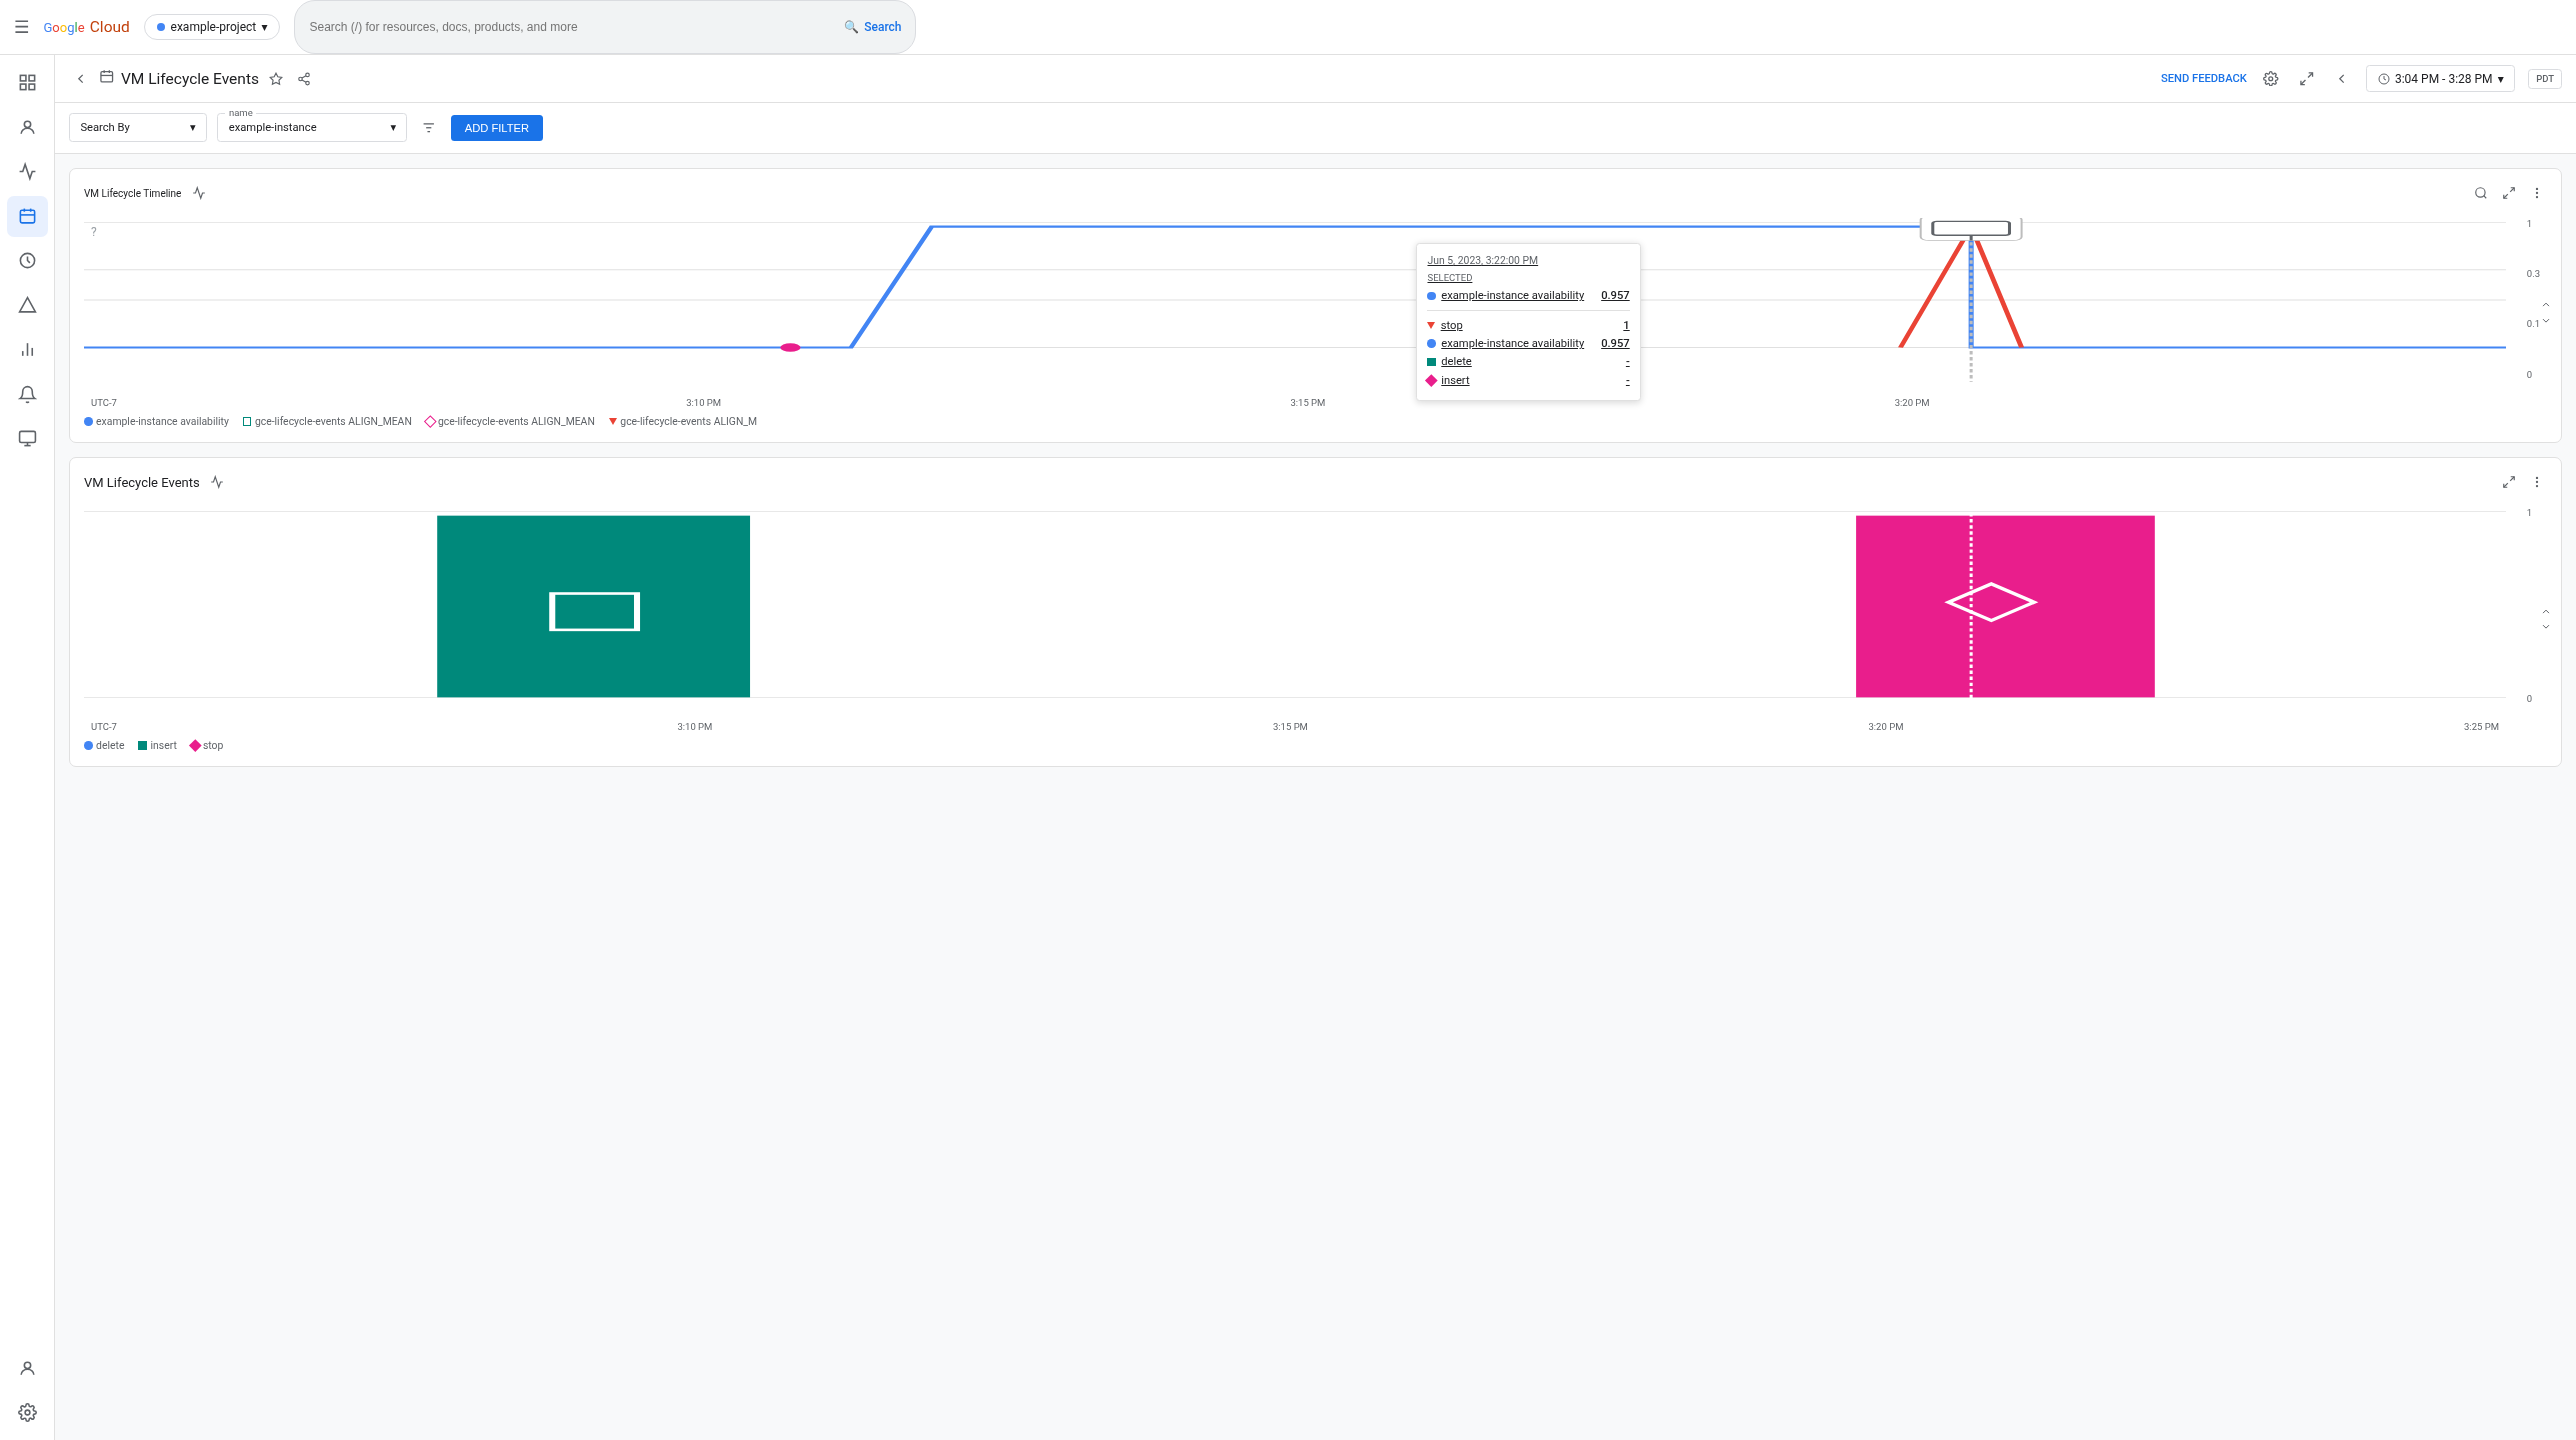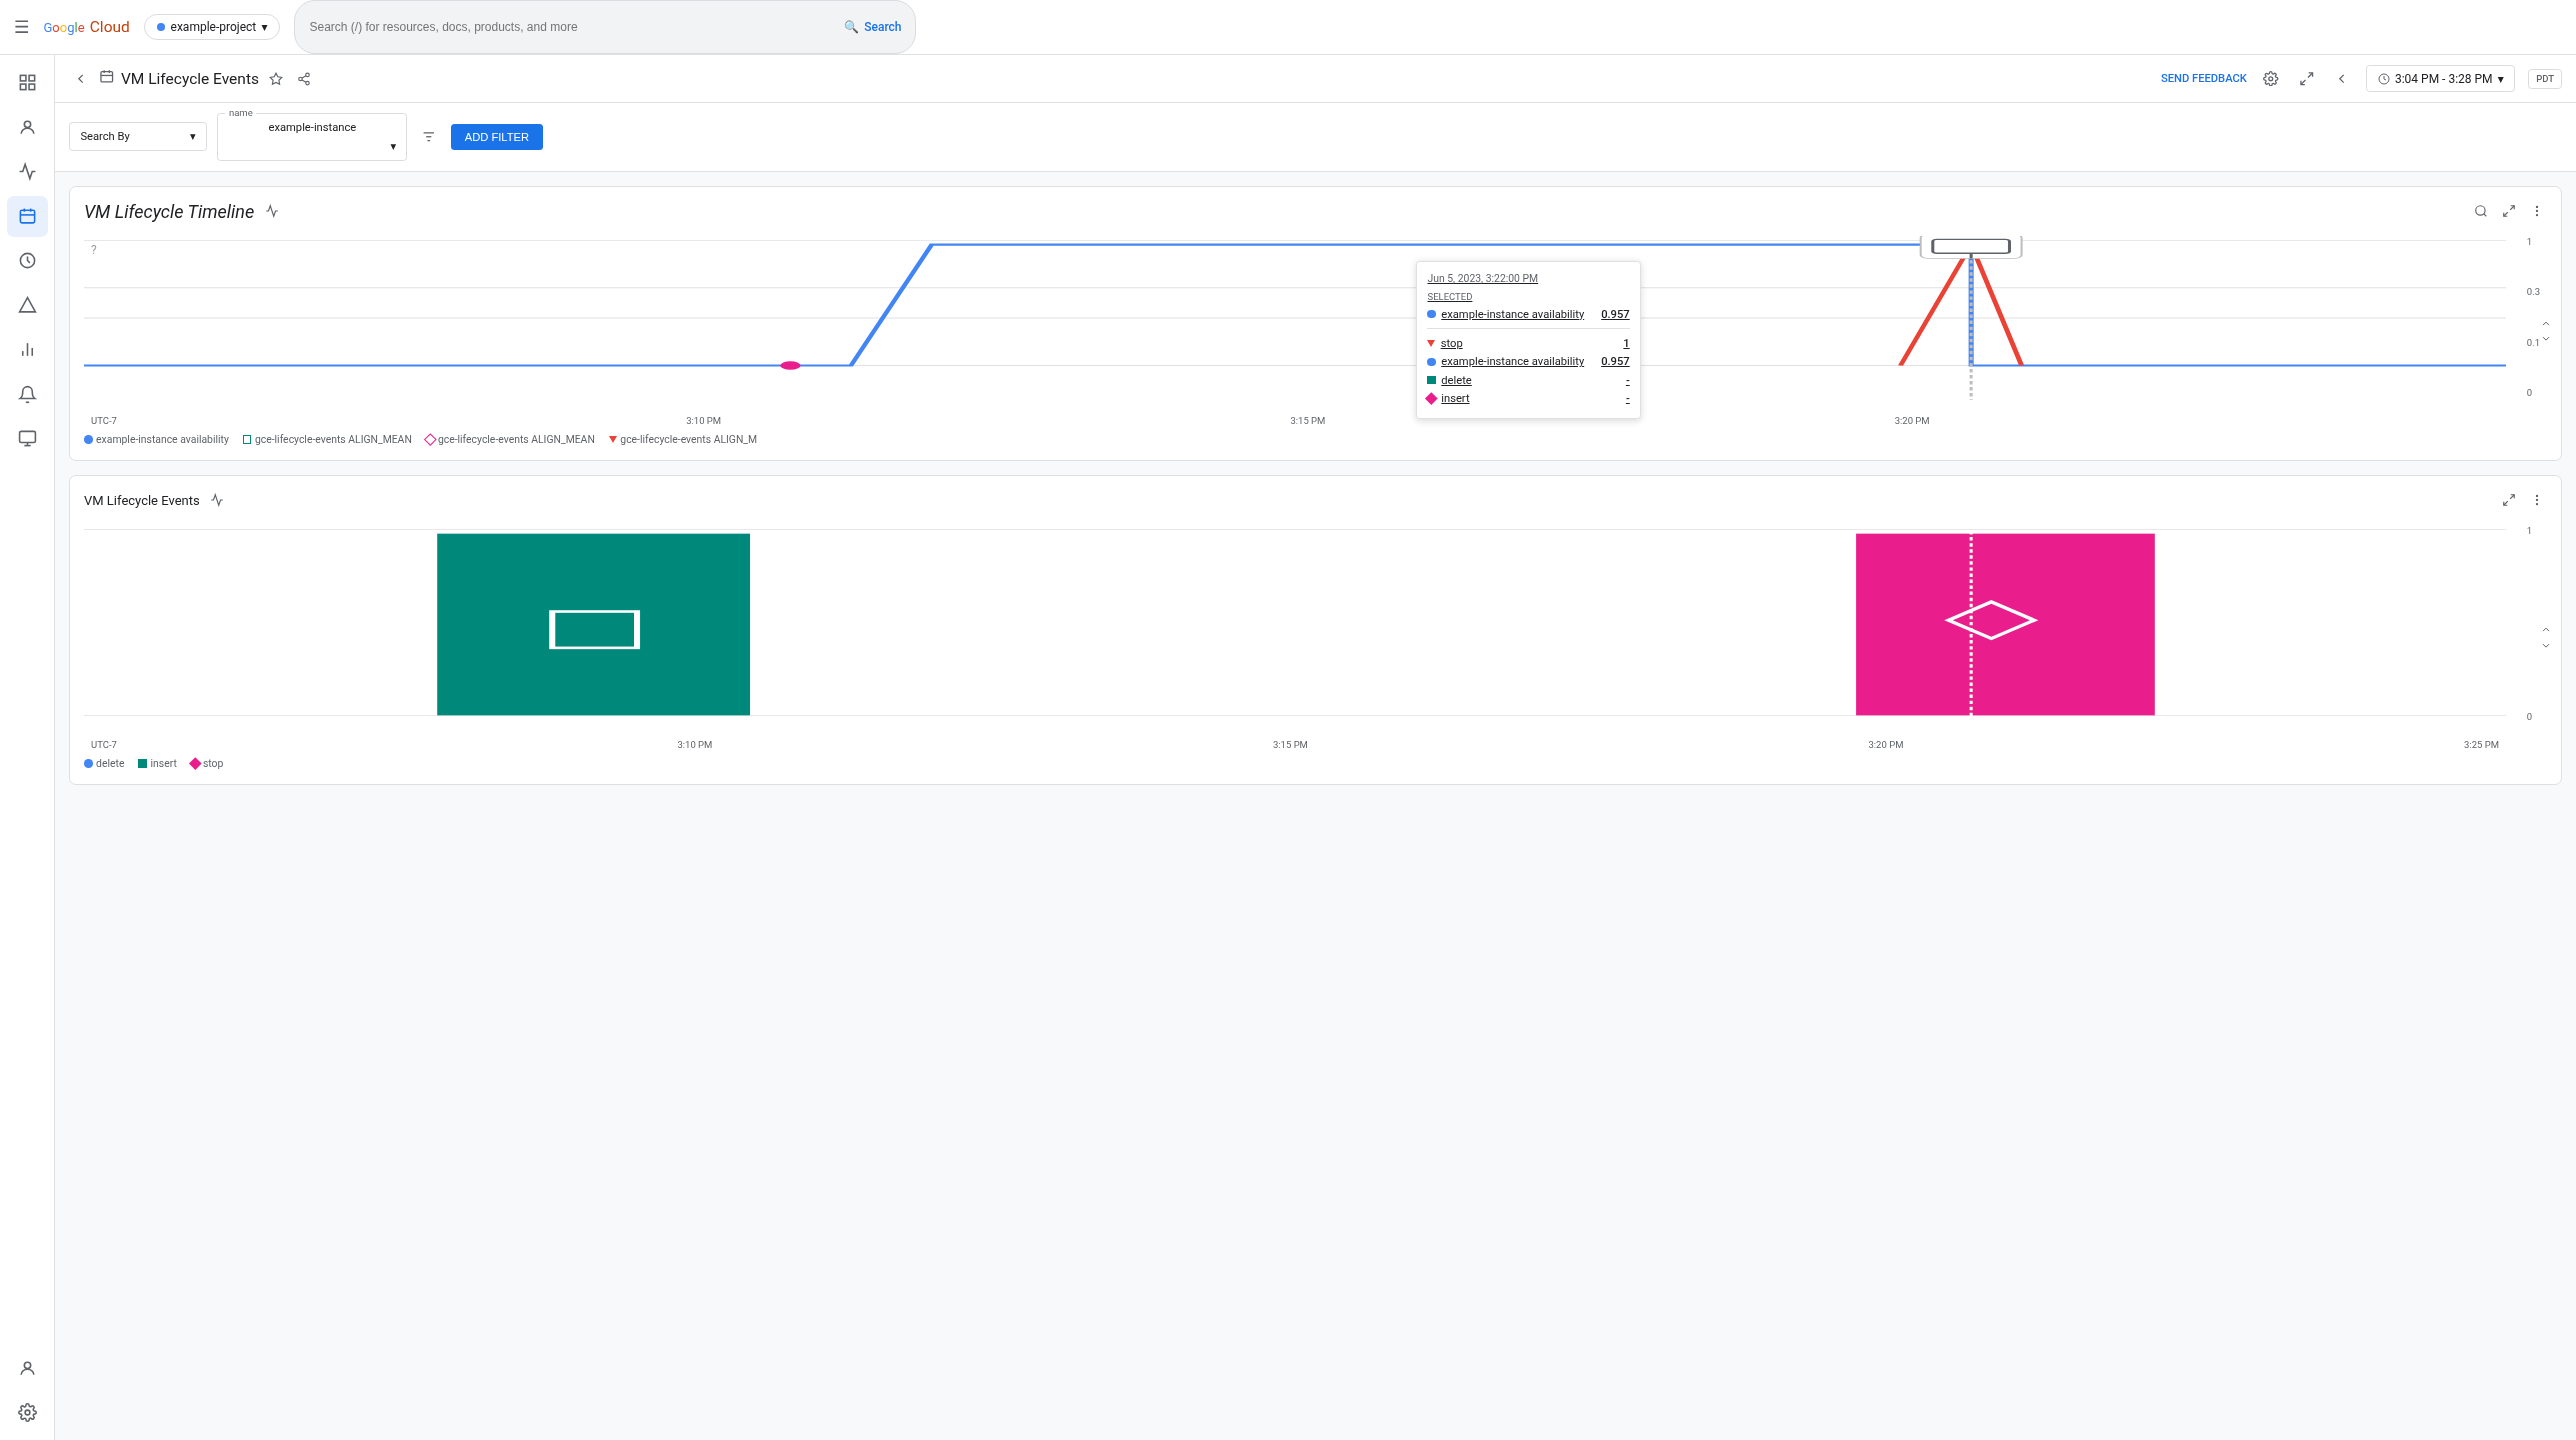--- a/index.html
+++ b/index.html
@@ -52,21 +52,21 @@
     .filter-bar {
       display: flex; align-items: center; background: #fff; padding: 10.4px 14px; gap: 10.4px;
       border-bottom: 0.9px solid #e0e0e0;
     }
     .filter-dropdown {
       display: flex; align-items: center; gap: 5.2px; border: 0.9px solid #dadce0; border-radius: 3.5px;
       padding: 7px 10.4px; cursor: pointer; font-size: 11.2px; background: #fff; min-width: 138px;
     }
     .filter-value-dropdown {
       display: flex; align-items: center; gap: 5.2px; border: 0.9px solid #dadce0; border-radius: 3.5px;
-      padding: 7px 10.4px; cursor: pointer; font-size: 11.2px; background: #fff; min-width: 190px; position: relative; flex-direction: column;
+      padding: 7px 10.4px; cursor: pointer; font-size: 11.2px; background: #fff; min-width: 190px; position: relative;
     }
     .filter-value-dropdown .label-above {
       position: absolute; top: -7.8px; left: 7px; background: #fff; padding: 0 3.5px; font-size: 9.5px; color: #5f6368;
     }
     .add-filter-btn {
       background: #1a73e8; color: #fff; border: none; border-radius: 3.5px; padding: 7px 14px;
       font-size: 11.2px; font-weight: 500; cursor: pointer;
     }
 
     
@@ -278,21 +278,21 @@
           <line x1="10" y1="18" x2="14" y2="18"></line>
         </svg>
     </button>
     <button class="add-filter-btn">ADD FILTER</button>
   </div>
 
   <div class="charts-area">
 
     <div class="chart-card">
       <div class="chart-header">
-        <span style="font-size:18px;font-weight:400;font-style:italic;">VM Lifecycle Timeline</span>
+        <span style="font-size:10px;font-weight:400;">VM Lifecycle Timeline</span>
         <button class="icon-btn">
           <svg width="14" height="14" viewBox="0 0 24 24" fill="none" stroke="#5f6368" stroke-width="2">
               <polyline points="22 12 18 12 15 21 9 3 6 12 2 12"></polyline>
             </svg>
         </button>
         <div class="chart-header-right">
           <button class="icon-btn">
             <svg width="14" height="14" viewBox="0 0 24 24" fill="none" stroke="#5f6368" stroke-width="2">
                 <circle cx="11" cy="11" r="8"></circle>
                 <line x1="21" y1="21" x2="16.65" y2="16.65"></line>

